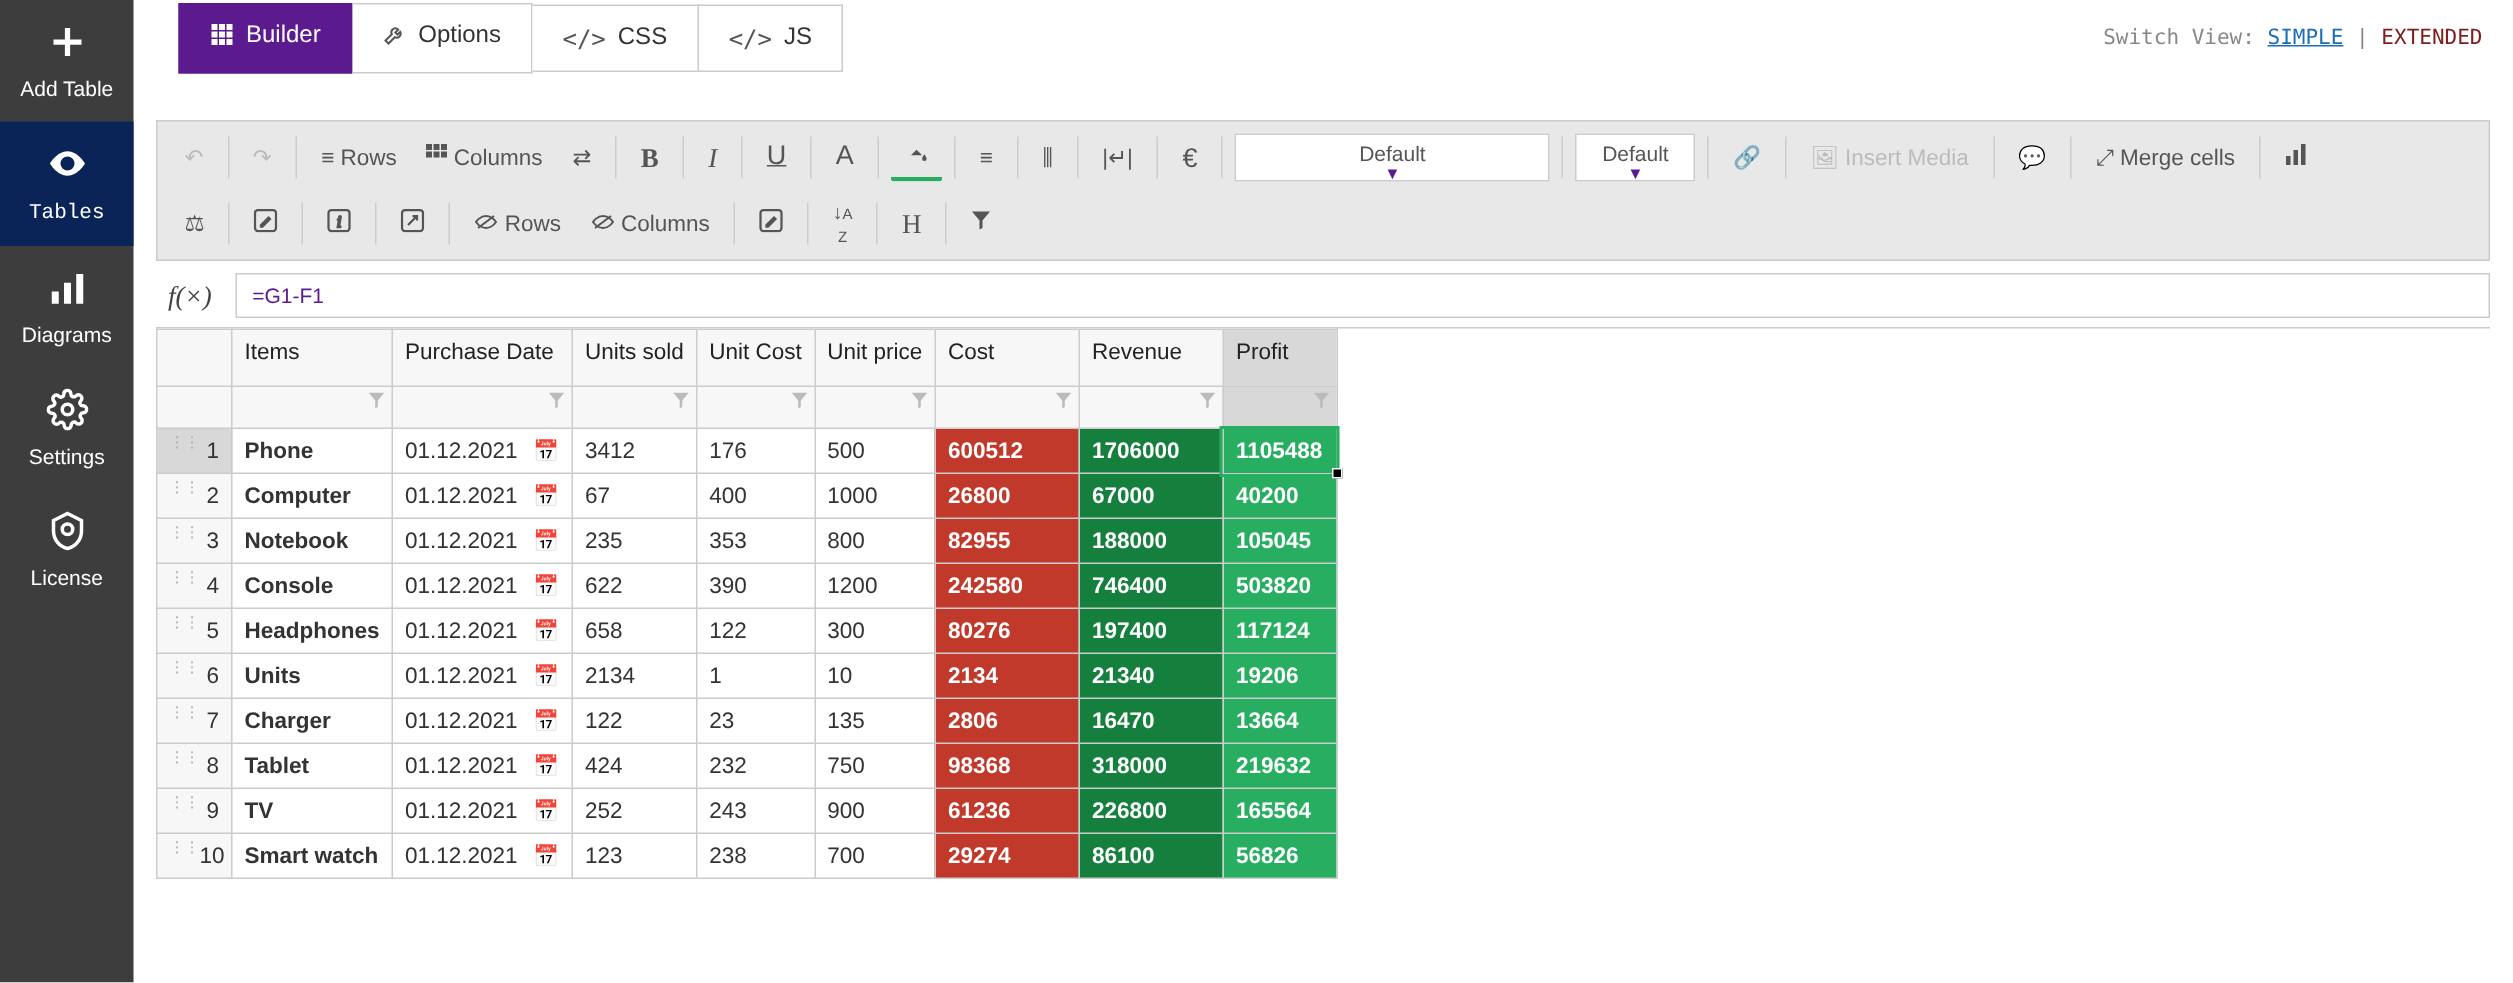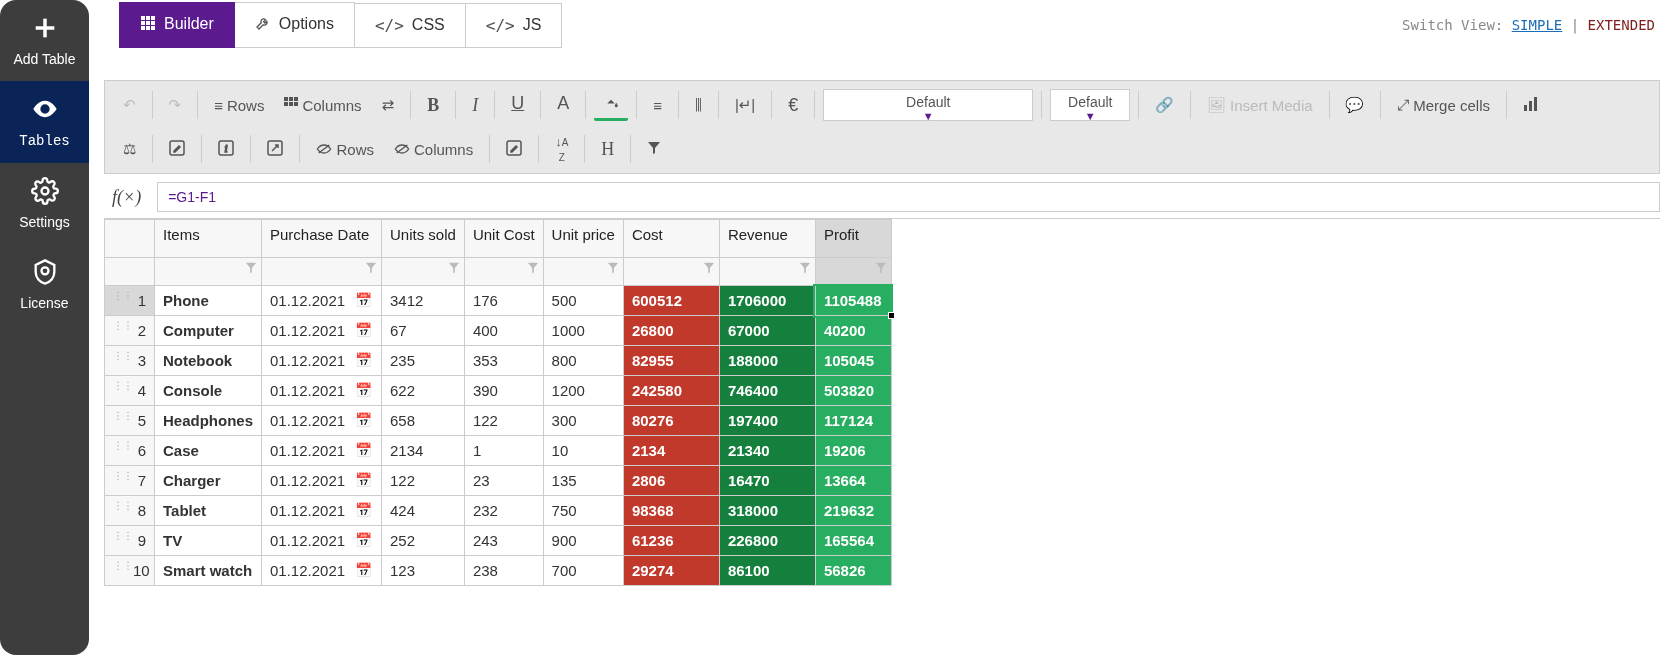--- a/index.html
+++ b/index.html
@@ -1,18 +1,18 @@
 <!DOCTYPE html>
 <html><head>
 <meta charset="utf-8">
 <style>
 * { box-sizing: border-box; margin: 0; padding: 0; }
 body { font-family: Arial, sans-serif; font-size: 14px; color: #333; background: #fff; overflow: hidden; }
 .app { display: flex; height: 655px; width: 1675px; }
-.sidebar { width: 89px; background: #3d3d3d; display: flex; flex-direction: column; border-radius: 16px; }
+.sidebar { width: 89px; background: #3d3d3d; display: flex; flex-direction: column; }
 .sidebar-item { display: flex; flex-direction: column; align-items: center; justify-content: center; padding: 14px 0; color: #fff; cursor: pointer; font-size: 14px; }
 .sidebar-item.active { background: #0a2458; font-family: Liberation Mono, monospace; }
 .sidebar-item .icon { margin-bottom: 6px; }
 .main { flex: 1; display: flex; flex-direction: column; }
 .tabs-row { display: flex; align-items: center; height: 50px; padding-left: 30px; padding-right: 20px; }
 .tab { display: flex; align-items: flex-start; gap: 8px; padding: 12px 20px; border: 1px solid #ccc; background: #fff; cursor: pointer; font-size: 16px; }
 .tab.active { background: #5b1b8f; color: #fff; border-color: #5b1b8f; }
 .tab:not(:first-child) { border-left: none; }
 .switch-view { margin-left: auto; font-size: 14px; color: #888; font-family: monospace; }
 .switch-view a { color: #1b6db5; text-decoration: underline; }
@@ -69,20 +69,28 @@
       <span>Add Table</span>
     </div>
     <div class="sidebar-item active">
       <span class="icon"><svg width="28" height="28" viewBox="0 0 24 24" fill="#fff">
             <path d="M12 5C6 5 2 12 2 12s4 7 10 7 10-7 10-7-4-7-10-7zm0 11a4 4 0 110-8 4 4 0 010 8z"></path>
             <circle cx="12" cy="12" r="2" fill="#0a2458"></circle>
           </svg></span>
       <span>Tables</span>
     </div>
     <div class="sidebar-item">
+      <span class="icon"><svg width="28" height="28" viewBox="0 0 24 24" fill="#fff">
+            <rect x="3" y="14" width="4" height="7"></rect>
+            <rect x="10" y="9" width="4" height="12"></rect>
+            <rect x="17" y="4" width="4" height="17"></rect>
+          </svg></span>
+      <span>Diagrams</span>
+    </div>
+    <div class="sidebar-item">
       <span class="icon"><svg width="28" height="28" viewBox="0 0 24 24" fill="none" stroke="#fff" stroke-width="2">
             <circle cx="12" cy="12" r="3"></circle>
             <path d="M19.4 15a1.65 1.65 0 00.33 1.82l.06.06a2 2 0 11-2.83 2.83l-.06-.06a1.65 1.65 0 00-1.82-.33 1.65 1.65 0 00-1 1.51V21a2 2 0 11-4 0v-.09a1.65 1.65 0 00-1-1.51 1.65 1.65 0 00-1.82.33l-.06.06a2 2 0 11-2.83-2.83l.06-.06a1.65 1.65 0 00.33-1.82 1.65 1.65 0 00-1.51-1H3a2 2 0 110-4h.09a1.65 1.65 0 001.51-1 1.65 1.65 0 00-.33-1.82l-.06-.06a2 2 0 112.83-2.83l.06.06a1.65 1.65 0 001.82.33h0a1.65 1.65 0 001-1.51V3a2 2 0 114 0v.09a1.65 1.65 0 001 1.51h0a1.65 1.65 0 001.82-.33l.06-.06a2 2 0 112.83 2.83l-.06.06a1.65 1.65 0 00-.33 1.82v0a1.65 1.65 0 001.51 1H21a2 2 0 110 4h-.09a1.65 1.65 0 00-1.51 1z"></path>
           </svg></span>
       <span>Settings</span>
     </div>
     <div class="sidebar-item">
       <span class="icon"><svg width="28" height="28" viewBox="0 0 24 24" fill="none" stroke="#fff" stroke-width="2">
             <path d="M12 2l8 4v6c0 5-3.5 9-8 10-4.5-1-8-5-8-10V6l8-4z"></path>
             <circle cx="12" cy="11" r="3"></circle>
@@ -393,21 +401,21 @@
               <td>01.12.2021<span class="cal-icon">📅</span></td>
               <td>658</td>
               <td>122</td>
               <td>300</td>
               <td class="cell-cost">80276</td>
               <td class="cell-rev">197400</td>
               <td class="cell-prof ">117124</td>
             </tr>
             <tr>
               <th class="rownum"><span class="drag">⋮⋮</span>6</th>
-              <td class="cell-bold">Case</td>
+              <td class="cell-bold">Units</td>
               <td>01.12.2021<span class="cal-icon">📅</span></td>
               <td>2134</td>
               <td>1</td>
               <td>10</td>
               <td class="cell-cost">2134</td>
               <td class="cell-rev">21340</td>
               <td class="cell-prof ">19206</td>
             </tr>
             <tr>
               <th class="rownum"><span class="drag">⋮⋮</span>7</th>

